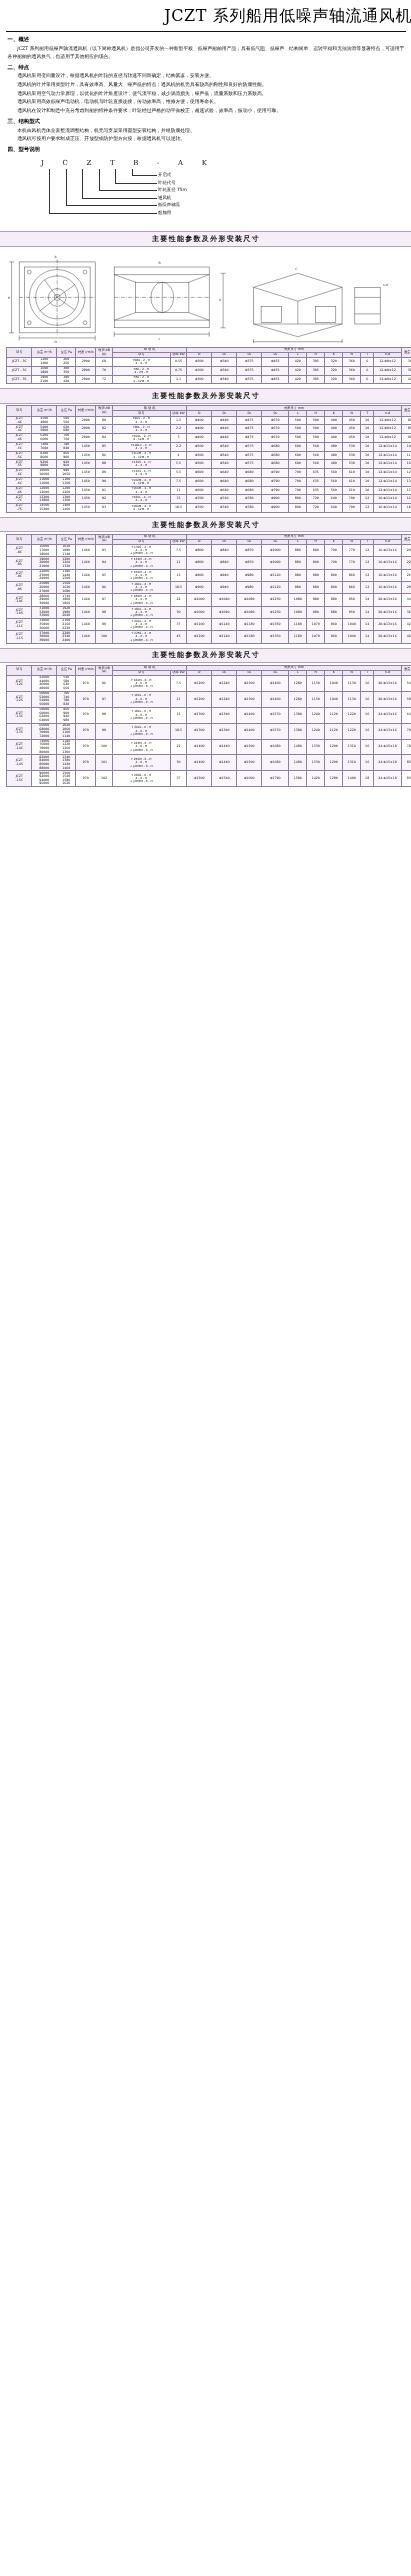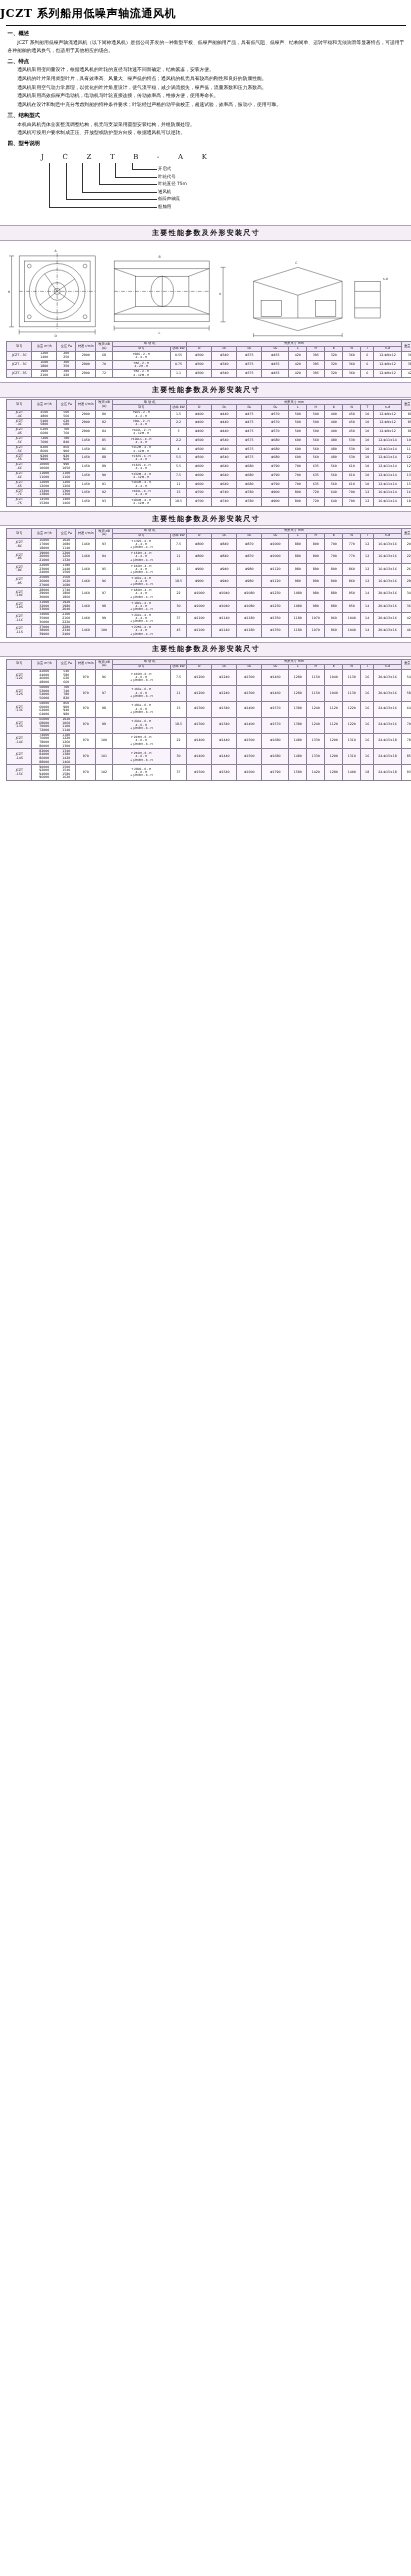--- a/index.html
+++ b/index.html
@@ -4,24 +4,24 @@
 <style>
   html,body{margin:0;padding:0;}
   body{
     width:412px;
     background:#ffffff;
     font-family:"DejaVu Sans","Liberation Sans",sans-serif;
     color:#111;
   }
   .page{width:412px;position:relative;padding:0;box-sizing:border-box;}
   .title{
-    text-align:left;
+    text-align:right;
     font-family:"DejaVu Serif","Liberation Serif",serif;
-    font-weight:bold;
-    font-size:11px;
+    font-weight:normal;
+    font-size:16px;
     letter-spacing:0.6px;
     padding:6.3px 0 2.5px 0;
     color:#000;
   }
   .rule{height:0.6px;background:#111;margin:1.3px 6.3px 3.8px 6.3px;}
   .body-text{padding:0 7.6px;font-size:4.8px;line-height:1.55;text-align:justify;}
   .sec-h{font-weight:bold;font-size:5.4px;color:#000;margin:2.5px 0 1.3px 0;}
   .para{margin:0 0 1.3px 0;text-indent:2em;}
   .model-wrap{position:relative;height:71px;margin:2.5px 0 0 0;}
   .model-code{

